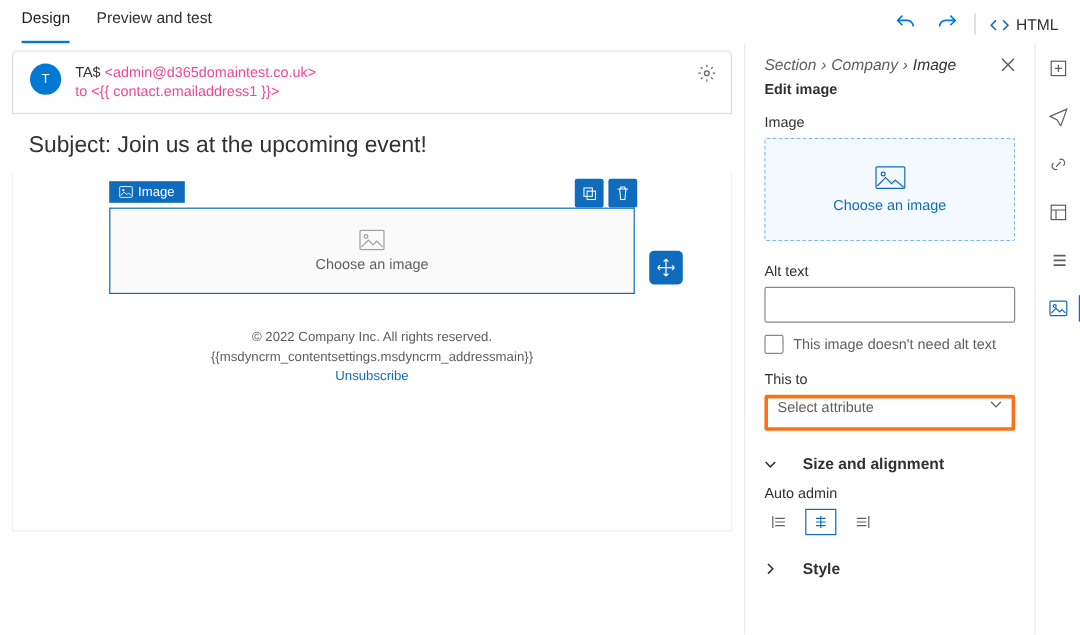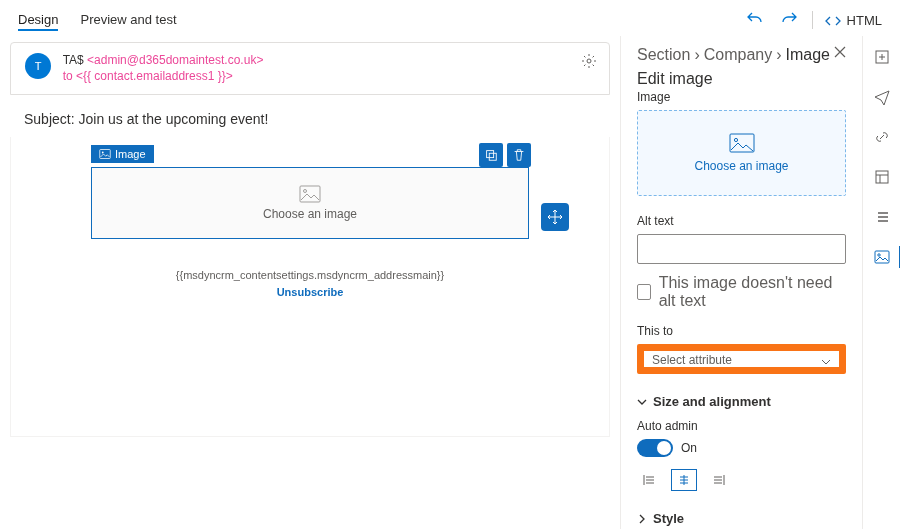--- a/index.html
+++ b/index.html
@@ -1,58 +1,58 @@
 <!DOCTYPE html>
 <html><head>
 <meta charset="utf-8">
 <style>
   * { box-sizing: border-box; margin: 0; padding: 0; font-family: "Segoe UI", -apple-system, sans-serif; }
   body { background: #fff; font-size: 13px; color: #323130; width: 900px; height: 529px; overflow: hidden; }
 
   .topbar { height: 36px; display:flex; align-items:center; padding: 0 18px; gap: 22px; border-bottom:1px solid transparent;}
   .tabs { display:flex; gap: 22px; }
-  .tab { font-size: 13px; color:#323130; cursor:pointer; padding: 8px 0 2px; border-bottom:2px solid transparent;}
+  .tab { font-size: 13px; color:#323130; cursor:pointer; padding: 8px 0 12px; border-bottom:2px solid transparent;}
   .tab.active { border-bottom:2px solid #0078d4; color:#201f1e;}
   .toolbar-right { margin-left:auto; display:flex; align-items:flex-end; gap: 12px; }
   .icon-btn { width:22px; height:22px; display:flex; align-items:center; justify-content:center; color:#0078d4; cursor:pointer;}
   .divider { width:1px; height:18px; background:#d2d0ce; }
   .html-btn { display:flex; align-items:center; gap:6px; color:#323130; cursor:pointer;}
 
   .workspace { display:flex; height: calc(529px - 36px); }
   .canvas-col { flex:1; overflow:auto; }
   .canvas-header { border:1px solid #e1dfdd; border-radius:4px 4px 0 0; margin: 6px 10px 0 10px; padding: 10px 14px; position:relative; }
   .avatar { width:26px; height:26px; border-radius:50%; background:#0078d4; color:#fff; font-size:11px; display:inline-flex; align-items:center; justify-content:center; vertical-align:top;}
   .email-meta { display:inline-block; margin-left:8px; font-size:12px;}
   .email-meta .row { line-height:1.3; }
   .muted { color:#ec4899; }
   .gear { position:absolute; top:10px; right:12px; color:#605e5c;}
-  .subject-row { margin: 8px 10px 0 10px; padding: 8px 14px 10px; font-size:14px; }
+  .subject-row { margin: 8px 10px 0 10px; padding: 8px 14px 10px; font-size:19px; }
   .subject-row .label { color:#323130;}
   .body-area { margin: 0 10px; border:1px solid #f3f2f1; border-top:none; padding: 30px 80px 40px; min-height:300px;}
   .image-block { position:relative; }
   .block-tag { position:absolute; top:-22px; left:0; background:#0f6cbd; color:#fff; font-size:11px; padding:3px 8px; display:flex; align-items:center; gap:4px;}
   .block-ctrls { position:absolute; top:-24px; right:-2px; display:flex; gap:4px;}
   .block-ctrl { width:24px; height:24px; background:#0f6cbd; color:#fff; display:flex; align-items:center; justify-content:center; border-radius:2px;}
   .move-handle { position:absolute; right:-40px; top:36px; width:28px; height:28px; border-radius:4px; background:#0f6cbd; color:#fff; display:flex; align-items:center; justify-content:center;}
   .dropzone { border:1.5px solid #0f6cbd; background:#fafafa; height:72px; display:flex; flex-direction:column; align-items:center; justify-content:center; gap:4px; color:#605e5c; font-size:12px;}
   .footer-text { text-align:center; font-size:11px; color:#605e5c; margin-top:28px; line-height:1.5;}
-  .footer-text a{ color:#0f6cbd; text-decoration:none;font-weight:bold;}
+  .footer-text a{ color:#0f6cbd; text-decoration:none;}
 
   .side-panel { width:242px; border-left:1px solid #edebe9; padding: 10px 16px 0; overflow:auto;}
-  .breadcrumbs { font-size:16px; color:#605e5c; display:flex; gap:4px;}
+  .breadcrumbs { font-size:13px; color:#605e5c; display:flex; align-items:center; gap:4px;font-style:italic;}
   .breadcrumbs .cur { color:#323130;}
   .close-x { margin-left:auto; cursor:pointer; color:#605e5c;}
-  .panel-title { font-size:16px; font-weight:400; margin: 6px 0 2px;}
+  .panel-title { font-size:12px; font-weight:700; margin: 6px 0 14px;}
   .field-label { font-size:12px; color:#323130; margin-bottom:6px;}
   .img-drop { border:1px dashed #7cb8ea; background:#f3f9ff; height:86px; display:flex; flex-direction:column; align-items:center; justify-content:center; gap:6px; color:#0f6cbd; font-size:12px; margin-bottom:18px; border-radius:2px;}
   .text-input { width:100%; height:30px; border:1px solid #8a8886; border-radius:2px; padding: 0 8px; font-size:12px;}
-  .checkbox-row { display:flex; align-items:center; gap:8px; font-size:16px; color:#605e5c; margin-top:10px;}
+  .checkbox-row { display:flex; align-items:center; gap:8px; font-size:12px; color:#605e5c; margin-top:10px;}
   .checkbox { width:16px; height:16px; border:1px solid #8a8886; border-radius:2px;}
-  .select { width:100%; height:30px; border:7px solid #f97316; border-radius:2px; padding:0 8px; font-size:12px; color:#605e5c; display:flex; align-items:flex-end; justify-content:space-between; margin-top:4px;}
-  .section-head { display:flex; align-items:center; gap:6px; font-size:13px; font-weight:600; margin: 20px 0 10px;}
+  .select { width:100%; height:30px; border:3px solid #f97316; border-radius:2px; padding:0 8px; font-size:12px; color:#605e5c; display:flex; align-items:flex-start; justify-content:space-between; margin-top:4px;}
+  .section-head { display:flex; align-items:center; gap:22px; font-size:13px; font-weight:600; margin: 20px 0 10px;}
   .toggle { width:36px; height:18px; border-radius:9px; background:#0f6cbd; position:relative;}
   .toggle::after{ content:""; position:absolute; right:2px; top:2px; width:14px; height:14px; border-radius:50%; background:#fff;}
   .toggle-row{ display:flex; align-items:center; gap:8px; font-size:12px; margin:6px 0 12px;}
   .align-row{ display:flex; gap:8px;}
   .align-btn{ width:26px; height:22px; border:1px solid transparent; display:flex; align-items:center; justify-content:center; color:#605e5c; cursor:pointer;}
   .align-btn.sel{ border:1px solid #0f6cbd; color:#0f6cbd;}
   .section-field { margin-top:14px;}
 
   .rail { width:38px; border-left:1px solid #edebe9; display:flex; flex-direction:column; align-items:center; padding-top:8px; gap:14px;}
   .rail-btn { width:26px; height:26px; display:flex; align-items:center; justify-content:center; color:#605e5c; cursor:pointer; border-radius:3px;}
@@ -153,20 +153,21 @@
                 <rect x="1" y="1" width="20" height="16" rx="1" fill="none" stroke="#a19f9d"></rect>
                 <circle cx="6" cy="6" r="1.5" fill="none" stroke="#a19f9d"></circle>
                 <path d="M2 15l6-6 4 4 3-3 5 5" fill="none" stroke="#a19f9d"></path>
               </svg>
           </span>
           <span>Choose an image</span>
         </div>
       </div>
 
       <div class="footer-text">
+        <div>© 2022 Company Inc. All rights reserved.</div>
         <div>{{msdyncrm_contentsettings.msdyncrm_addressmain}}</div>
         <a href="#">Unsubscribe</a>
       </div>
     </div>
   </div>
 
   <div class="side-panel">
     <div class="breadcrumbs">
       <span>Section</span>
       <span>›</span>
@@ -217,24 +218,20 @@
     <div class="section-head">
       <span>
         <svg width="10" height="10" viewBox="0 0 10 10">
             <path d="M1 3l4 4 4-4" fill="none" stroke="#323130" stroke-width="1.3"></path>
           </svg>
       </span>
       <span>Size and alignment</span>
     </div>
 
     <div class="field-label">Auto admin</div>
-    <div class="toggle-row">
-      <span class="toggle"></span>
-      <span>On</span>
-    </div>
 
     <div class="align-row">
       <div class="align-btn">
         <svg width="14" height="12" viewBox="0 0 14 12">
             <path d="M1 1v10M3 3h8M3 6h8M3 9h8" stroke="currentColor"></path>
           </svg>
       </div>
       <div class="align-btn sel">
         <svg width="14" height="12" viewBox="0 0 14 12">
             <path d="M7 1v10M3 3h8M3 6h8M3 9h8" stroke="currentColor"></path>

